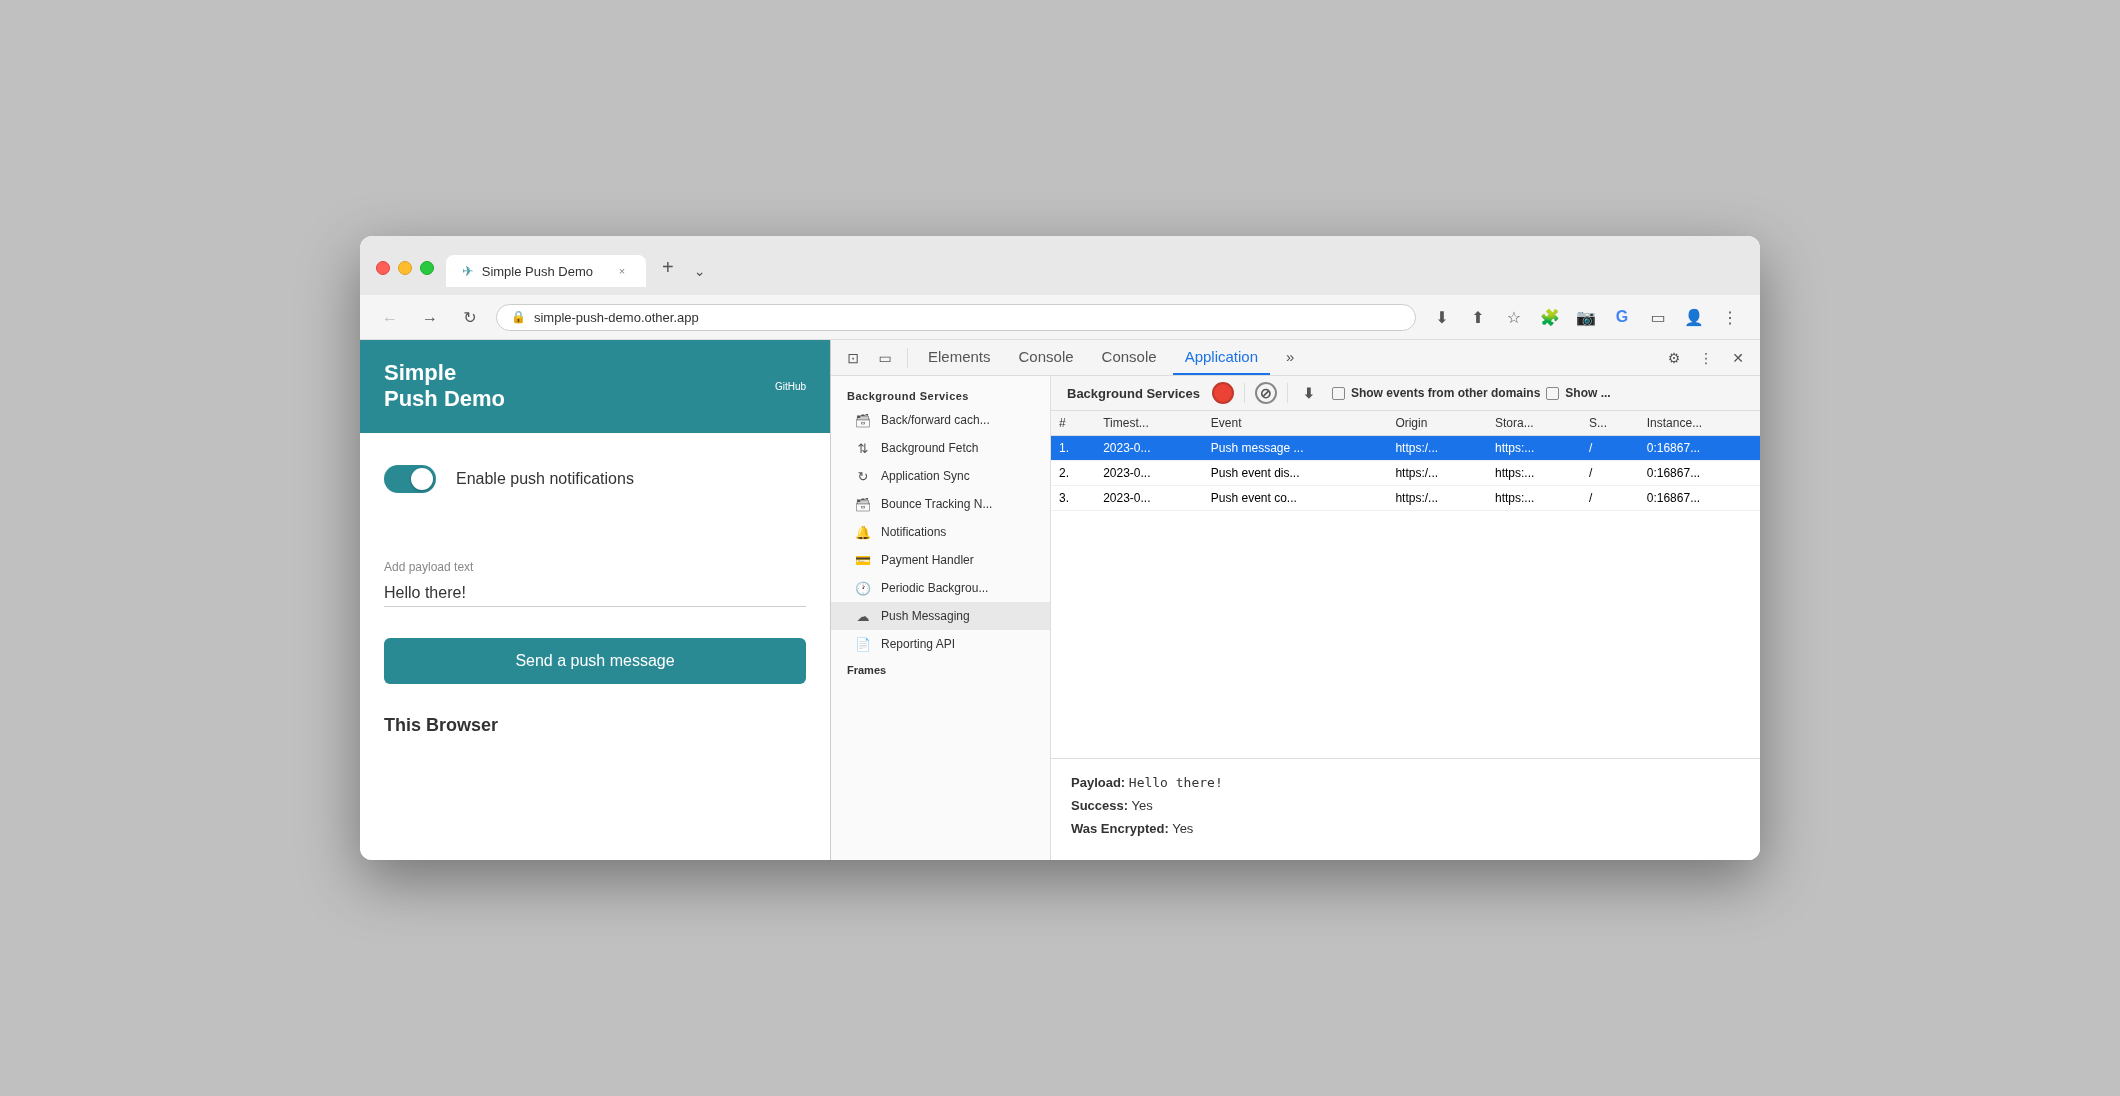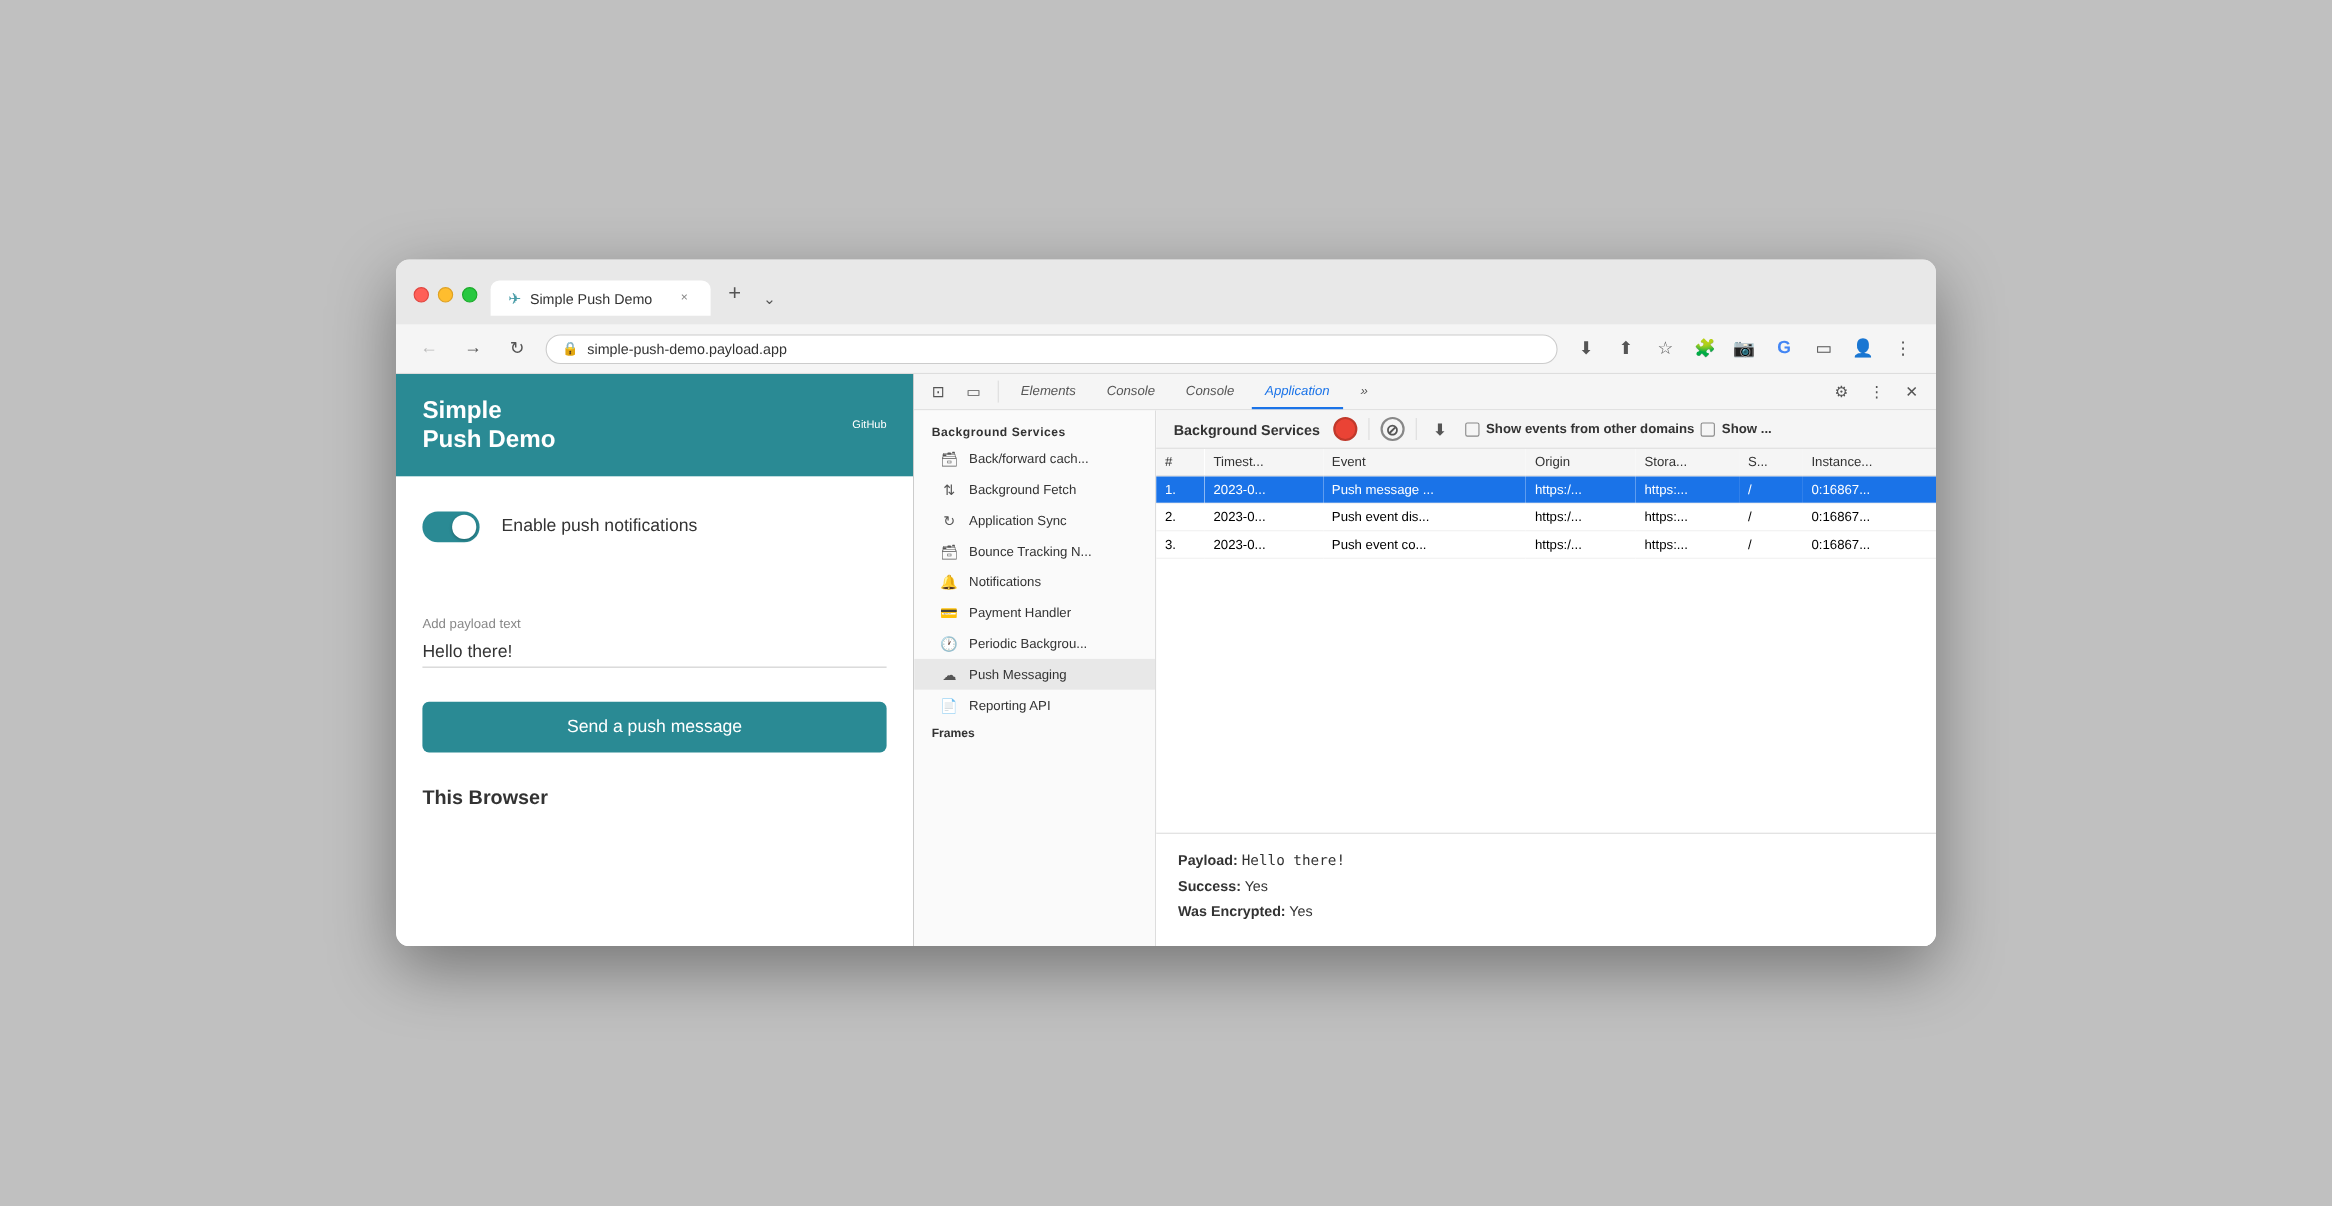--- a/index.html
+++ b/index.html
@@ -296,26 +296,25 @@
       display: flex;
       align-items: center;
       border-bottom: 1px solid #ddd;
       background: #f5f5f5;
       padding: 0 8px;
       gap: 4px;
     }
 
     .devtools-tab {
       padding: 8px 12px;
-      font-size: 12px;
+      font-size: 15px;
       color: #555;
       cursor: pointer;
       border-bottom: 2px solid transparent;
       white-space: nowrap;
-      font-style: italic;
     }
 
     .devtools-tab.active {
       color: #1a73e8;
       border-bottom: 2px solid #1a73e8;
       text-align: center;
     }
 
     .devtools-icon-btn {
       width: 28px;
@@ -560,21 +559,21 @@
     </div>
   </div>
 
   <div class="nav-bar">
     <div class="nav-btn disabled">←</div>
     <div class="nav-btn">→</div>
     <div class="nav-btn">↻</div>
 
     <div class="address-bar">
       <span class="lock-icon">🔒</span>
-      <span>simple-push-demo.payload.app</span>
+      <span>simple-push-demo.other.app</span>
     </div>
 
     <div class="nav-actions">
       <div class="nav-action-btn">⬇</div>
       <div class="nav-action-btn">⬆</div>
       <div class="nav-action-btn">☆</div>
       <div class="nav-action-btn">🧩</div>
       <div class="nav-action-btn">📷</div>
       <div class="nav-action-btn" style="font-weight:bold;color:#4285F4;">G</div>
       <div class="nav-action-btn">▭</div>

